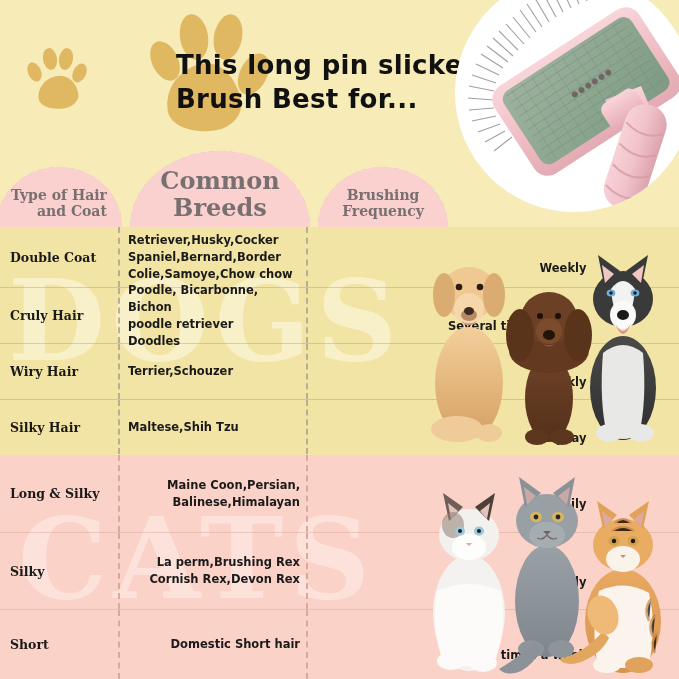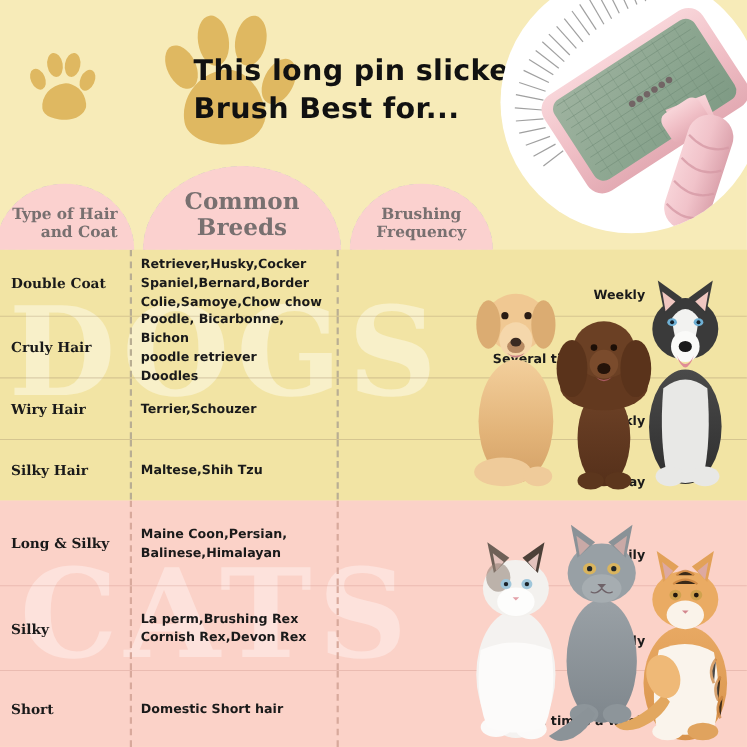--- a/index.html
+++ b/index.html
@@ -108,21 +108,21 @@
     font-weight: 700;
     color: #787070;
     line-height: 1.12;
   }
   #dome-1 { left: -4px; width: 126px; height: 60px; }
   #dome-1-dash { left: -4px; width: 126px; height: 60px; }
   #dome-1 .dome-label { font-size: 14px; padding-top: 14px; text-align: right; }
 
   #dome-2 { left: 130px; width: 180px; height: 76px; }
   #dome-2-dash { left: 130px; width: 180px; height: 76px; }
-  #dome-2 .dome-label { font-size: 21px; padding-top: 12px; }
+  #dome-2 .dome-label { font-size: 24px; padding-top: 12px; }
 
   #dome-3 { left: 318px; width: 130px; height: 60px; }
   #dome-3-dash { left: 318px; width: 130px; height: 60px; }
   #dome-3 .dome-label { font-size: 14px; padding-top: 14px; }
 
   
   #table-body {
     position: absolute; left: 0; top: 227px;
     width: 679px; height: 452px;
     z-index: 1;
@@ -172,21 +172,21 @@
     color: #1A1A1A;
     padding: 0 6px 0 8px;
     border-left: 2px dashed #B9AE93;
     position: relative;
     z-index: 2;
     align-self: stretch;
     display: flex;
     flex-direction: column;
     justify-content: center;
   }
-  #section-cats .cell-breeds { border-left: 2px dashed #D8A99C; }
+  #section-cats .cell-breeds { border-left: 2px dashed #D8A99C; align-items: flex-end; }
   .cell-freq {
     flex: 1 1 auto;
     font-family: "DejaVu Sans", sans-serif;
     font-weight: 700;
     font-size: 11.5px;
     color: #1A1A1A;
     border-left: 2px dashed #B9AE93;
     padding: 0 4px;
     text-align: center;
     position: relative;

